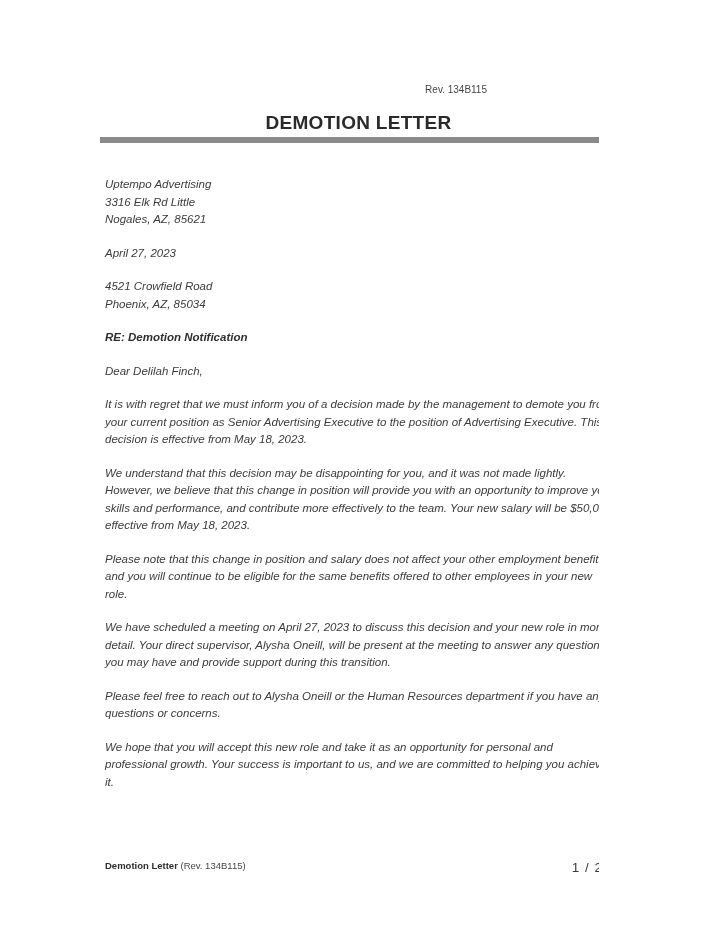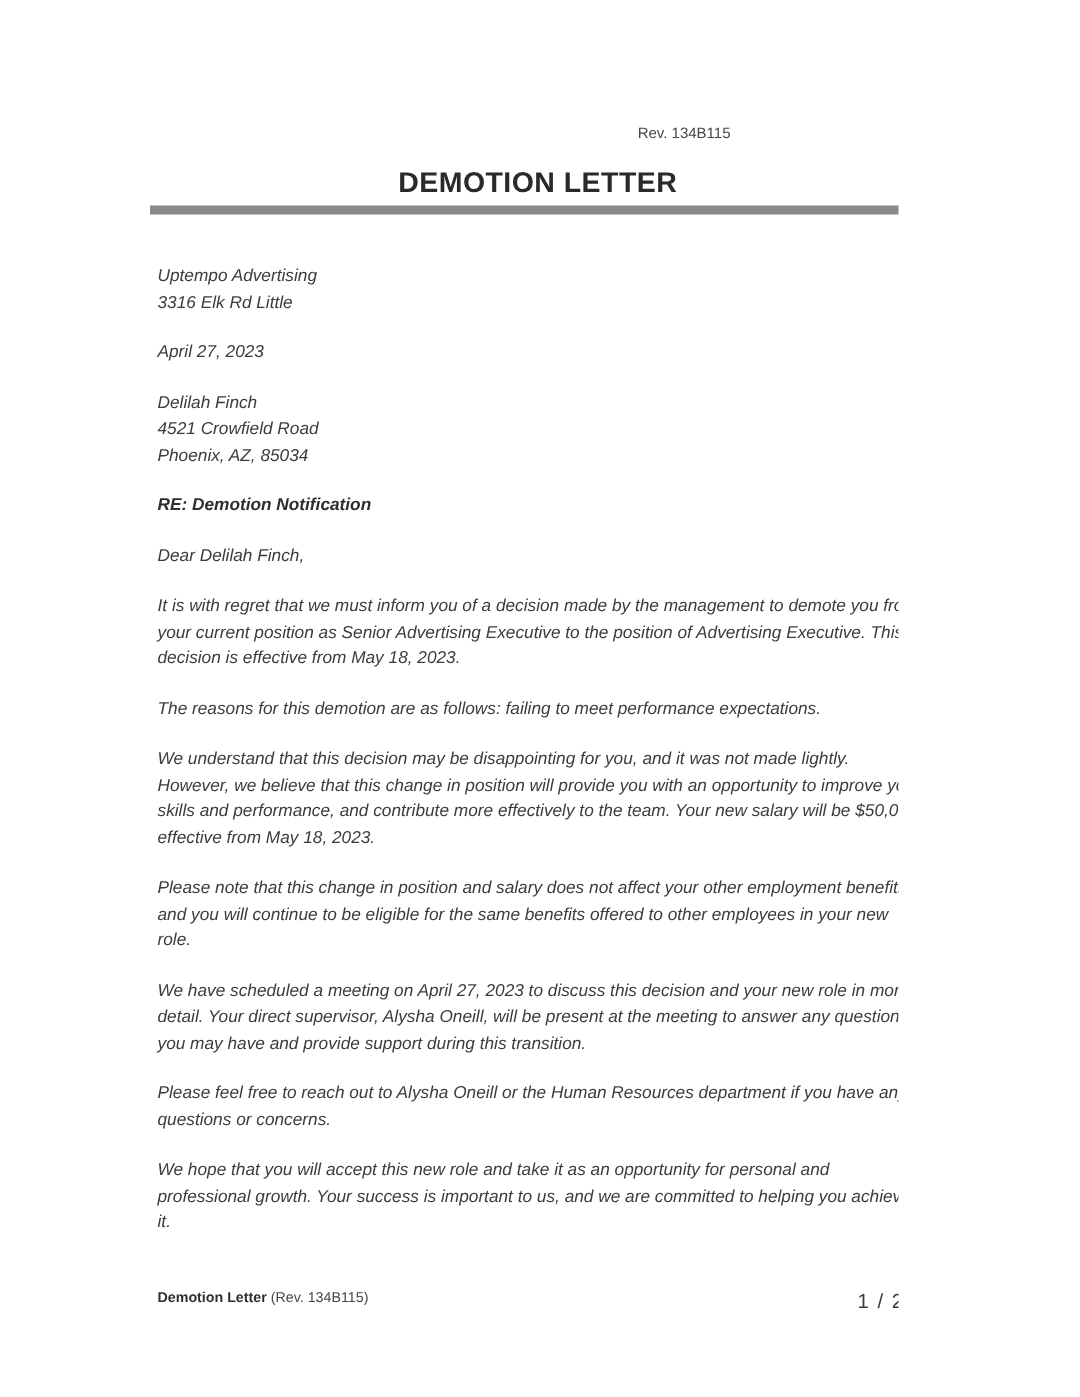--- a/index.html
+++ b/index.html
@@ -86,45 +86,42 @@
   <div class="title-wrap">
     <h1 class="doc-title">DEMOTION LETTER</h1>
     <div class="title-rule"></div>
   </div>
 
   <div class="letter-body">
 
     <div class="block">
       <p>Uptempo Advertising</p>
       <p>3316 Elk Rd Little</p>
+      <p>Nogales, AZ, 85621</p>
     </div>
 
     <div class="block">
       <p>April 27, 2023</p>
     </div>
 
     <div class="block">
-      <p>Delilah Finch</p>
       <p>4521 Crowfield Road</p>
       <p>Phoenix, AZ, 85034</p>
     </div>
 
     <div class="block subject">
       <p>RE: Demotion Notification</p>
     </div>
 
     <div class="block">
       <p>Dear Delilah Finch,</p>
     </div>
 
     <div class="block">
       <p>It is with regret that we must inform you of a decision made by the management to demote you from your current position as Senior Advertising Executive to the position of Advertising Executive. This decision is effective from May 18, 2023.</p>
-    </div>
-    <div class="block">
-      <p>The reasons for this demotion are as follows: failing to meet performance expectations.</p>
     </div>
     <div class="block">
       <p>We understand that this decision may be disappointing for you, and it was not made lightly. However, we believe that this change in position will provide you with an opportunity to improve your skills and performance, and contribute more effectively to the team. Your new salary will be $50,000, effective from May 18, 2023.</p>
     </div>
     <div class="block">
       <p>Please note that this change in position and salary does not affect your other employment benefits, and you will continue to be eligible for the same benefits offered to other employees in your new role.</p>
     </div>
     <div class="block">
       <p>We have scheduled a meeting on April 27, 2023 to discuss this decision and your new role in more detail. Your direct supervisor, Alysha Oneill, will be present at the meeting to answer any questions you may have and provide support during this transition.</p>
     </div>

